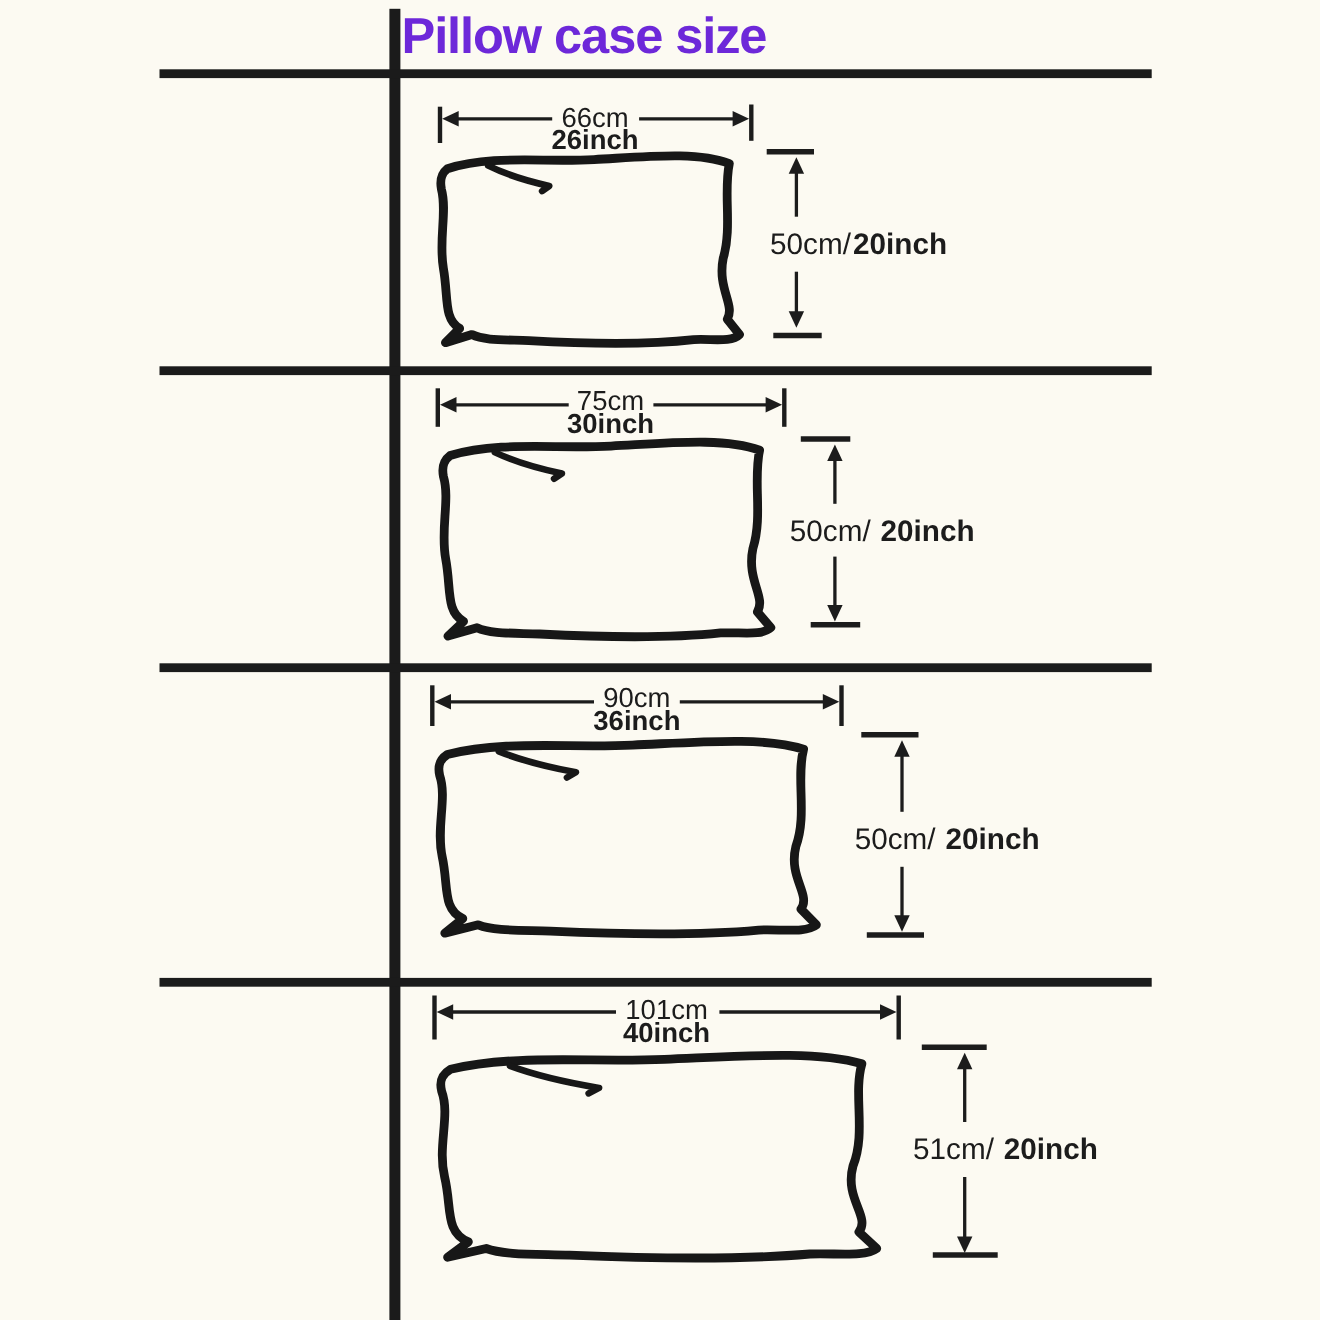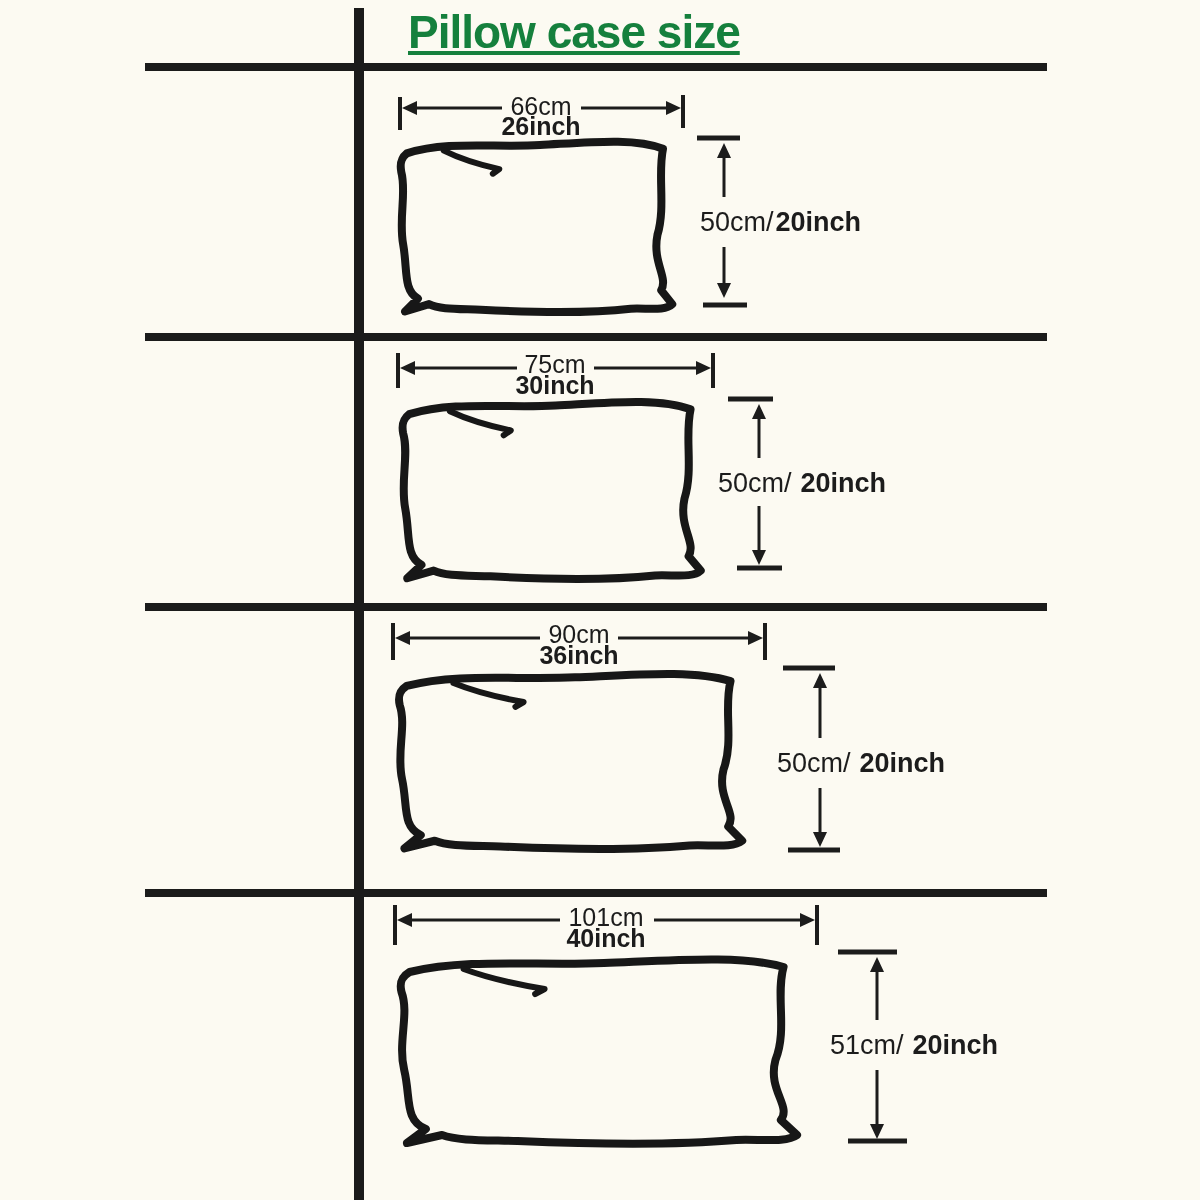--- a/index.html
+++ b/index.html
@@ -2,23 +2,23 @@
 <html><head>
 <meta charset="utf-8">
 <style>
   html,body{margin:0;padding:0;}
   .canvas{
     position:relative;width:1200px;height:1200px;overflow:hidden;
     background:#fcfaf2;color:#191919;
     font-family:"Liberation Sans", sans-serif;
   }
   .title{
-    position:absolute;left:408px;top:4px;
+    position:absolute;left:365px;top:4px;
     font-size:46px;font-weight:700;letter-spacing:-1px;line-height:56px;
-    color:#15803d;white-space:nowrap;text-decoration:underline;
+    color:#6d28d9;white-space:nowrap;
   }
   .vline{position:absolute;left:354px;top:8px;width:10px;height:1192px;background:#1b1b1b;}
   .divider{position:absolute;left:145px;width:902px;height:8px;background:#1b1b1b;}
   .d1{top:63px}.d2{top:333px}.d3{top:603px}.d4{top:889px}
   .row-svg{position:absolute;overflow:visible;}
   .r1{left:370px;top:85px;}
   .r2{left:370px;top:345px;}
   .r3{left:370px;top:615px;}
   .r4{left:370px;top:895px;}
   .pillow{fill:none;stroke:#171717;stroke-width:8;stroke-linecap:round;stroke-linejoin:round;vector-effect:non-scaling-stroke;}

